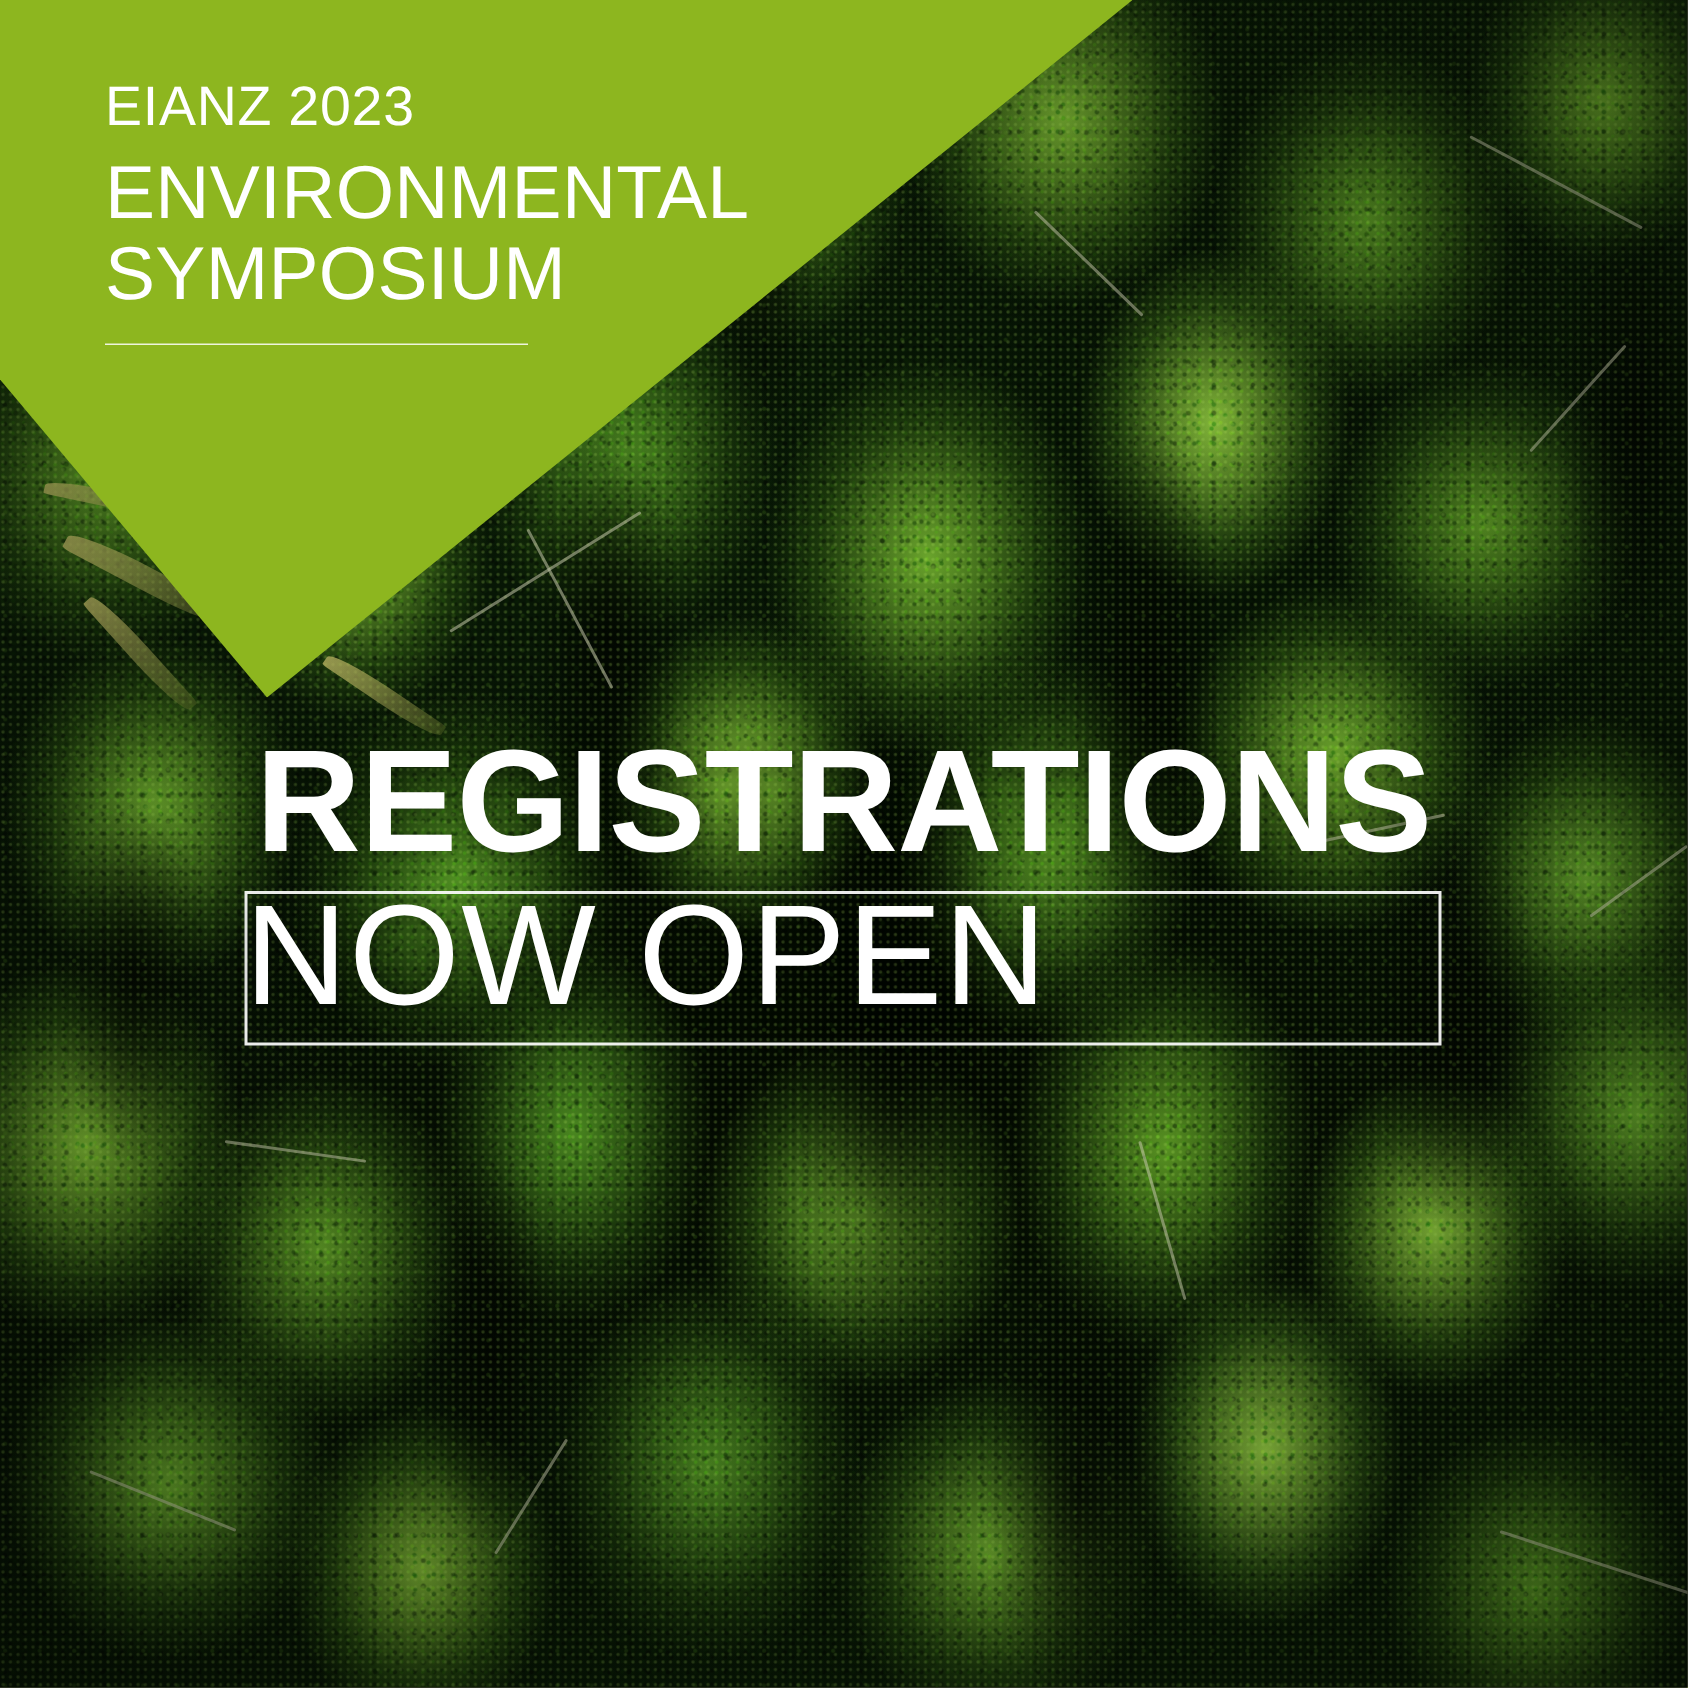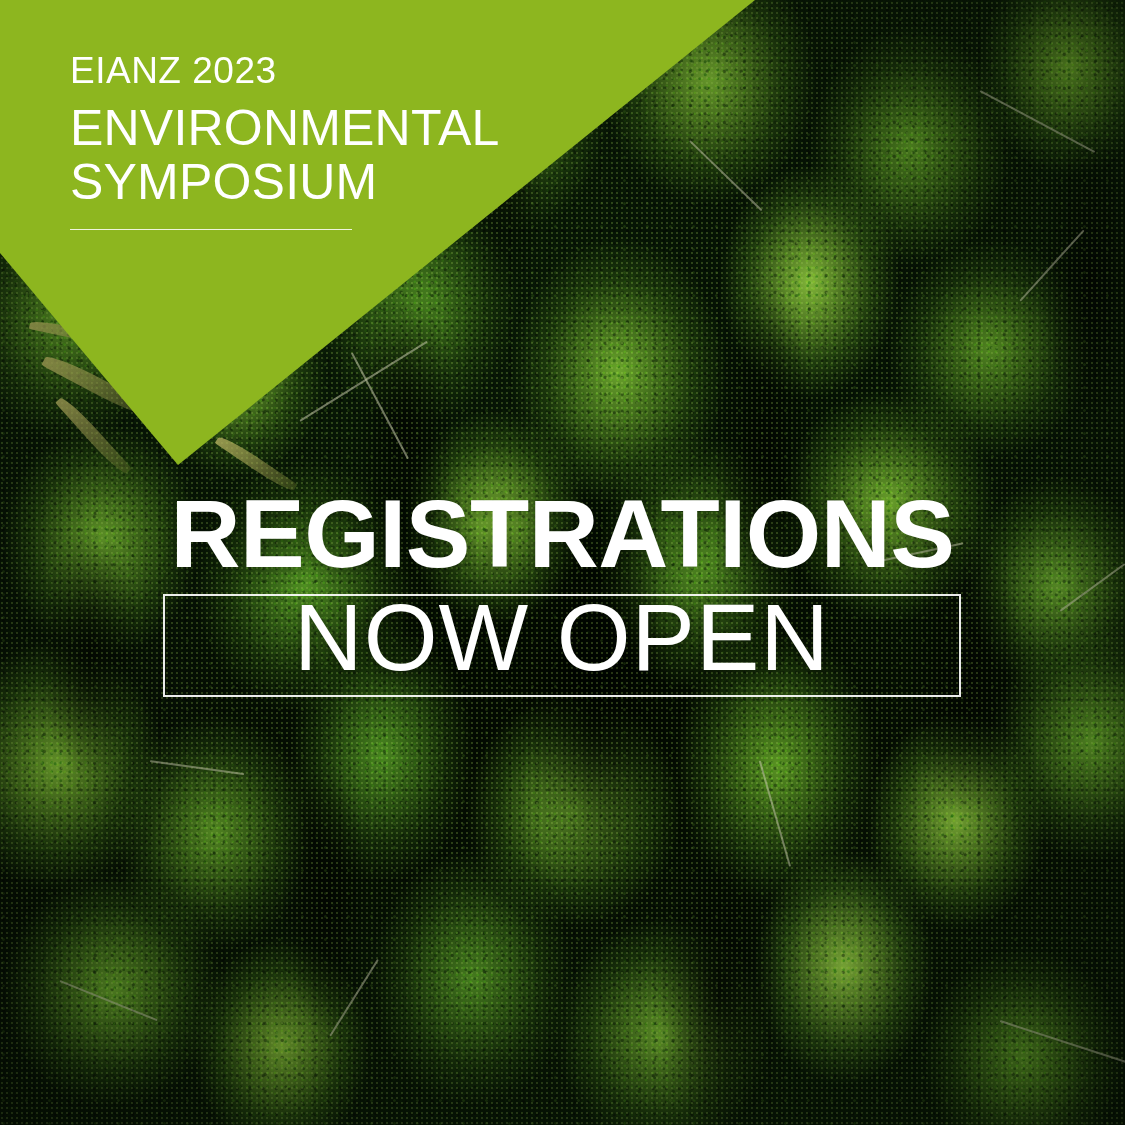--- a/index.html
+++ b/index.html
@@ -212,21 +212,21 @@
     width: 798px;
     height: 103px;
     border: 2px solid rgba(255,255,255,0.92);
     box-sizing: border-box;
   }
   #now-open-text {
     position: absolute;
     left: 163px;
     top: 583px;
     width: 798px;
-    text-align: center;
+    text-align: left;
     color: #ffffff;
     font-size: 95px;
     font-weight: 300;
     letter-spacing: 1px;
     line-height: 1.15;
     margin: 0;
     text-shadow: 0 2px 12px rgba(0,0,0,0.4);
   }
 </style>
 </head>

